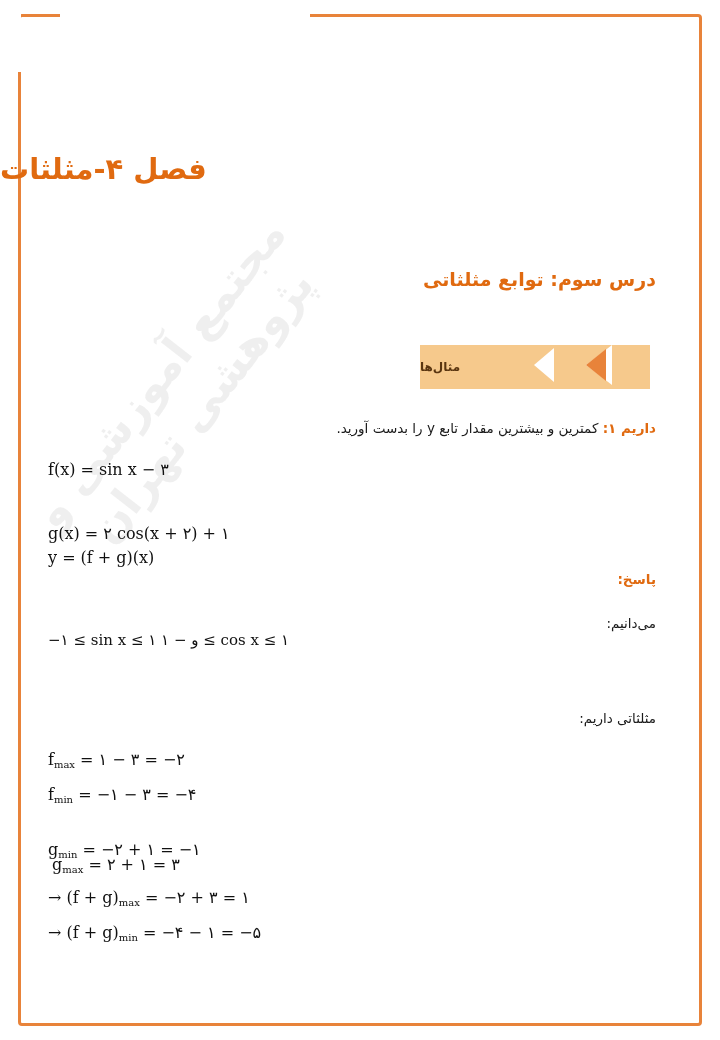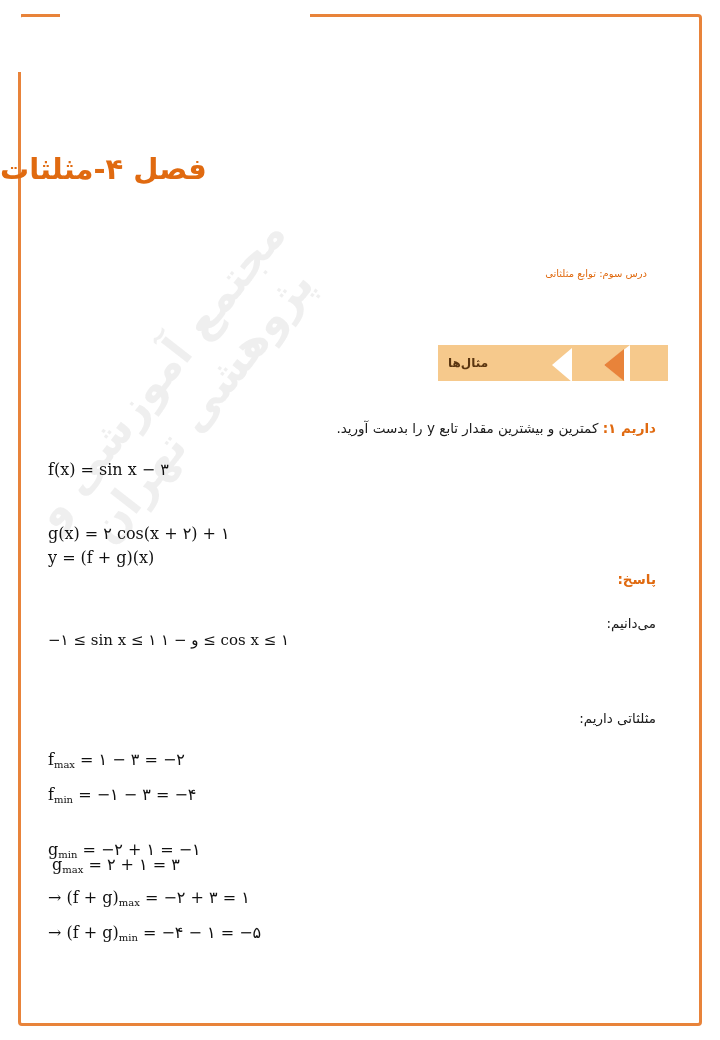--- a/index.html
+++ b/index.html
@@ -80,41 +80,40 @@
     font-size: 29px;
     font-weight: bold;
     color: #e06a10;
     direction: rtl;
   }
 
   
   .lesson-title {
     position: absolute;
     top: 268px;
-    right: 73px;
-    font-size: 10px;
-    font-weight: normal;
+    right: 64px;
+    font-size: 19px;
+    font-weight: bold;
     color: #e06a10;
     direction: rtl;
   }
 
   
   .banner {
     position: absolute;
     top: 345px;
-    right: 52px;
+    right: 70px;
     width: 230px;
-    height: 36px;
+    height: 44px;
     background: #f6c98c;
     direction: rtl;
     display: flex;
     align-items: center;
     justify-content: flex-end;
     box-sizing: border-box;
-    padding-left: 10px;
   }
   .banner-label {
     position: relative;
     z-index: 3;
     font-size: 12px;
     font-weight: bold;
     color: #5a3510;
     margin-right: 14px;
   }
   .banner-arrow {

